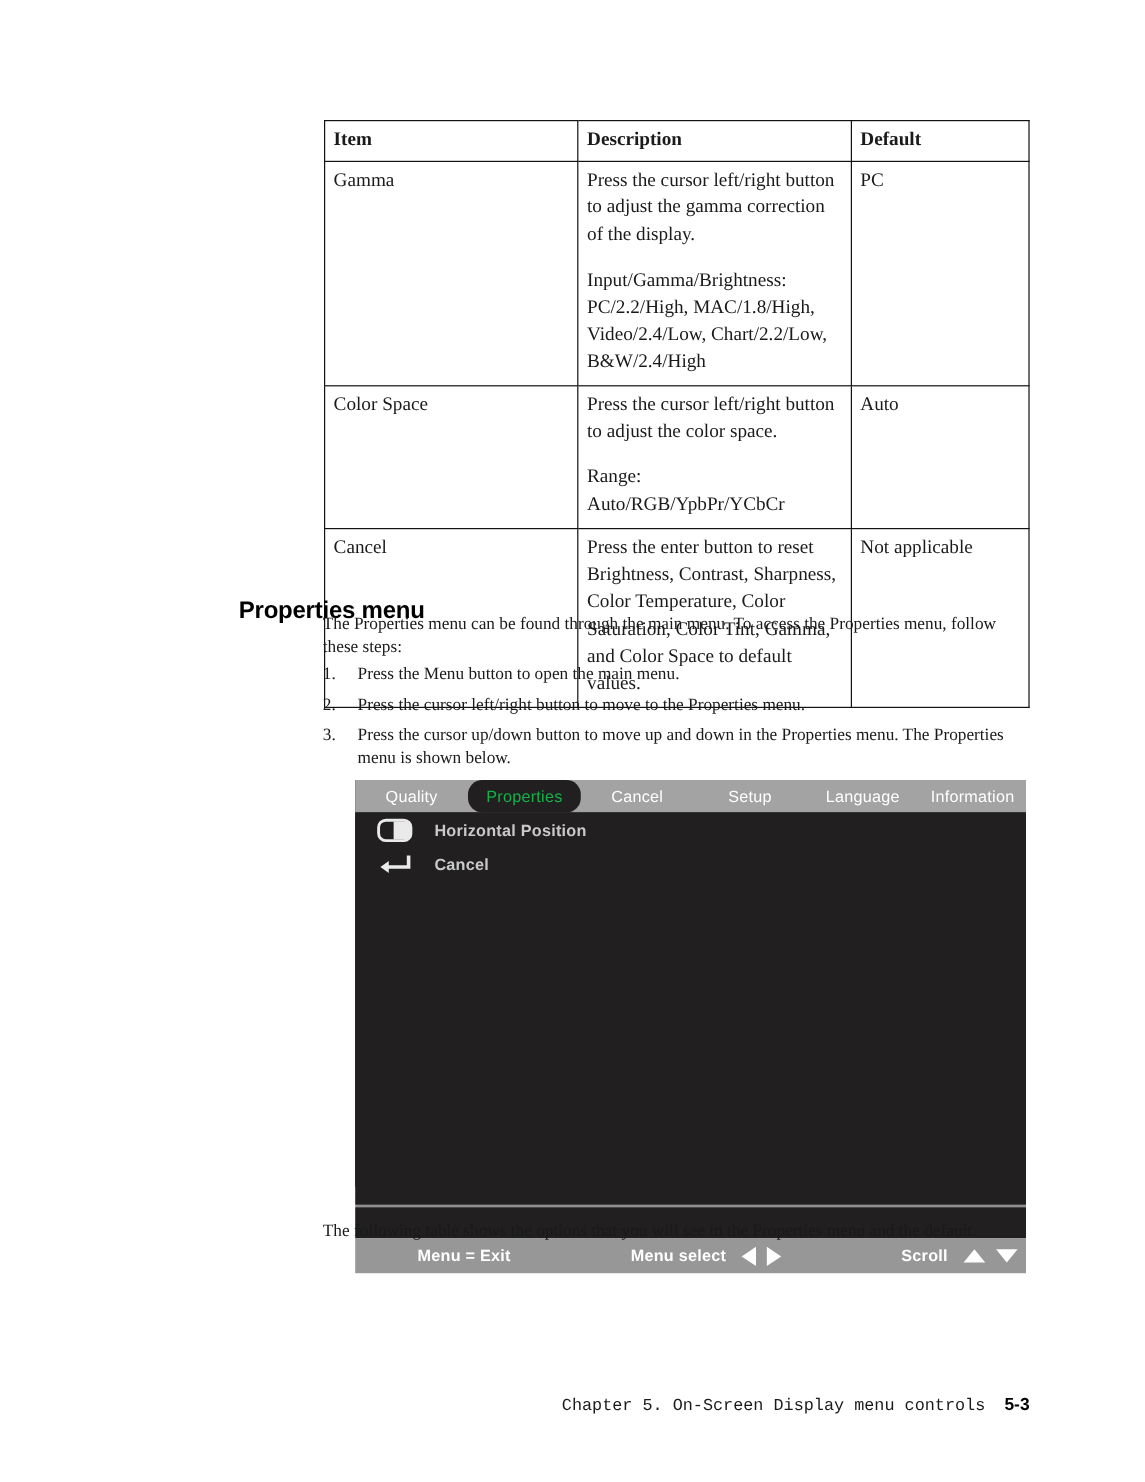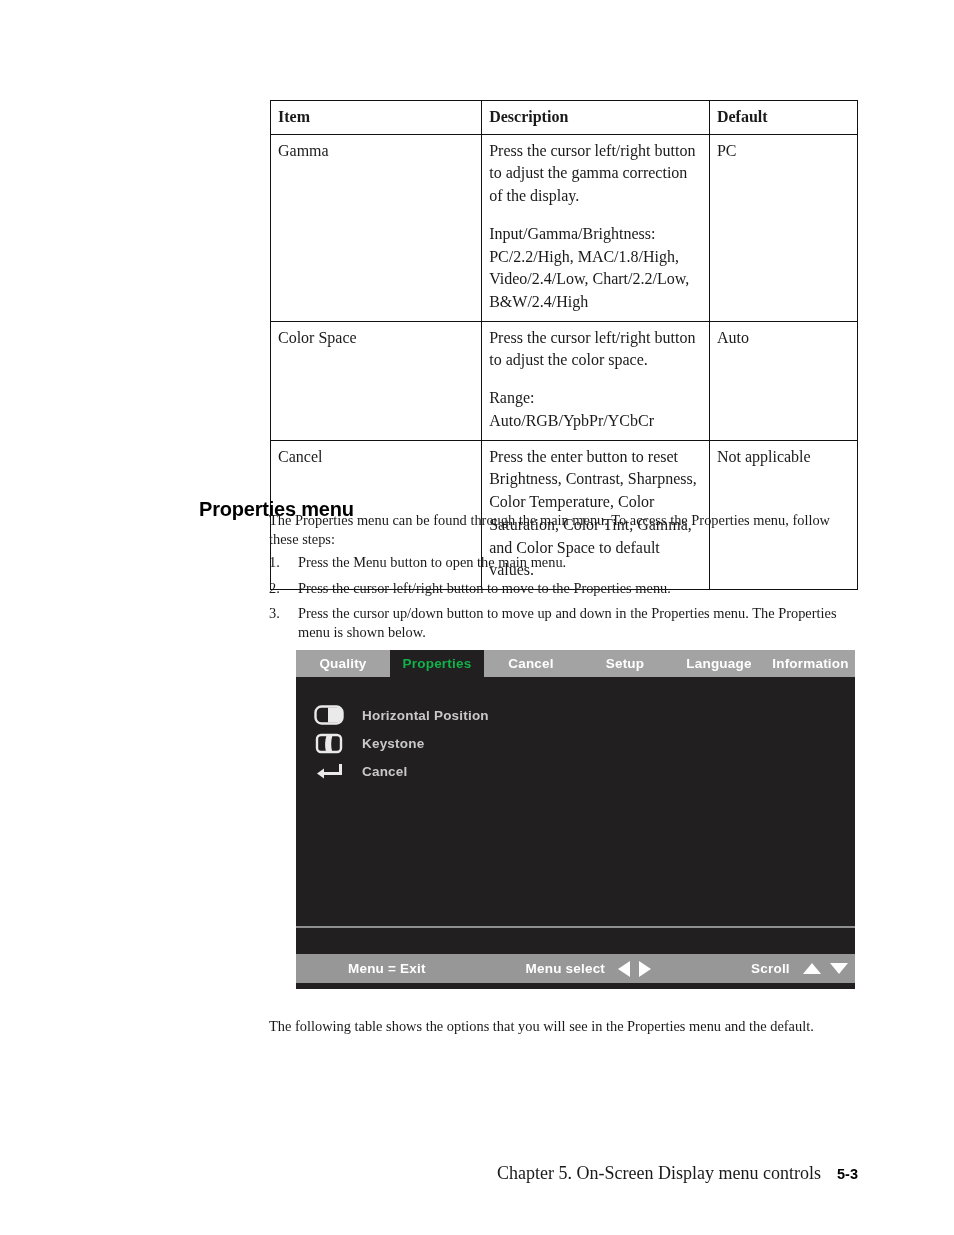--- a/index.html
+++ b/index.html
@@ -107,38 +107,39 @@
     display: flex;
     height: 27px;
     background: #a3a3a3;
     align-items: stretch;
   }
   .osd-tab {
     display: flex;
     align-items: center;
     justify-content: center;
     font-family: "Liberation Sans", "DejaVu Sans", sans-serif;
-    font-weight: bold;
+    font-weight: normal;
     font-size: 13.5px;
     color: #ffffff;
     letter-spacing: 0.2px;
     height: 100%;
+    border-radius: 12px;
   }
   .osd-tab.t0 { width: 94px; }
   .osd-tab.t1 { width: 94px; background: #211f1f; color: #12b14a; }
   .osd-tab.t2 { width: 94px; }
   .osd-tab.t3 { width: 94px; }
   .osd-tab.t4 { width: 94px; }
   .osd-tab.t5 { width: 89px; }
 
   .osd-body {
     position: relative;
-    height: 249px;
+    height: 327px;
     background: #211f1f;
-    padding-top: 24px;
+    padding-top: 1px;
     box-sizing: border-box;
   }
   .osd-row {
     display: flex;
     align-items: center;
     height: 28px;
   }
   .osd-icon {
     width: 66px;
     display: flex;
@@ -190,21 +191,22 @@
   
   .page-footer {
     position: absolute;
     right: 96px;
     top: 1163px;
     display: flex;
     align-items: baseline;
     gap: 16px;
   }
   .footer-text {
-    font-size: 18px;
+    font-size: 14px;
+    font-family: Liberation Mono, monospace;
   }
   .footer-page {
     font-family: "Liberation Sans", "DejaVu Sans", sans-serif;
     font-weight: bold;
     font-size: 14.5px;
     color: #000;
   }
   b.inline-bold { font-weight: normal; text-align: right; }
 </style>
 </head>
@@ -281,29 +283,20 @@
       <span class="osd-icon">
         <svg width="30" height="22" viewBox="0 0 30 22">
           <rect x="1.5" y="2.5" width="27" height="17" rx="6" ry="6" fill="none" stroke="#eaeaea" stroke-width="2.4"></rect>
           <path d="M14 3.5 h9 a5 5 0 0 1 5 5 v5 a5 5 0 0 1 -5 5 h-9 z" fill="#eaeaea"></path>
         </svg>
       </span>
       <span class="osd-label">Horizontal Position</span>
     </div>
 
 
-    <div class="osd-row">
-      <span class="osd-icon">
-        <svg width="30" height="23" viewBox="0 0 30 23">
-          <path d="M7 3 h16 a4 4 0 0 1 4 4 v9 a4 4 0 0 1 -4 4 h-16 a4 4 0 0 1 -4 -4 v-9 a4 4 0 0 1 4 -4 z" fill="none" stroke="#eaeaea" stroke-width="2.4"></path>
-          <path d="M12.5 3.4 C10.8 8.5 10.6 14.5 12 19.8 L18.2 19.8 C16.8 14.5 16.9 8.5 18.4 3.4 Z" fill="#eaeaea"></path>
-        </svg>
-      </span>
-      <span class="osd-label">Keystone</span>
-    </div>
 
 
 
     <div class="osd-row">
       <span class="osd-icon">
         <svg width="30" height="22" viewBox="0 0 30 22">
           <path d="M25 4 V12 H10 V8.5 L3 13.5 L10 18.5 V15 H28 V4 Z" fill="#eaeaea"></path>
         </svg>
       </span>
       <span class="osd-label">Cancel</span>

